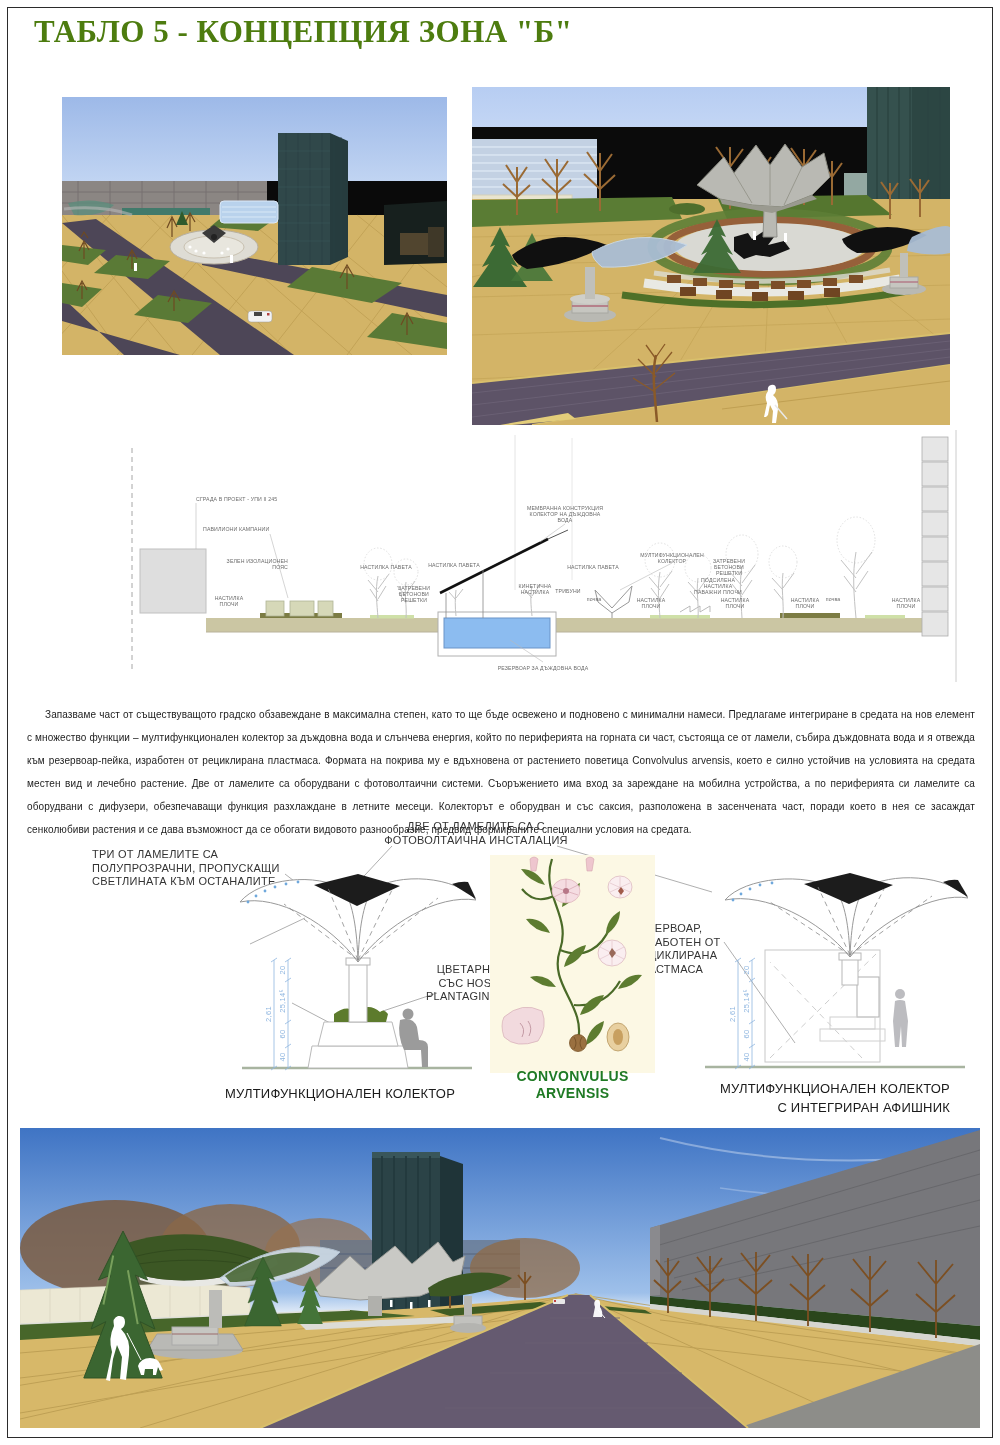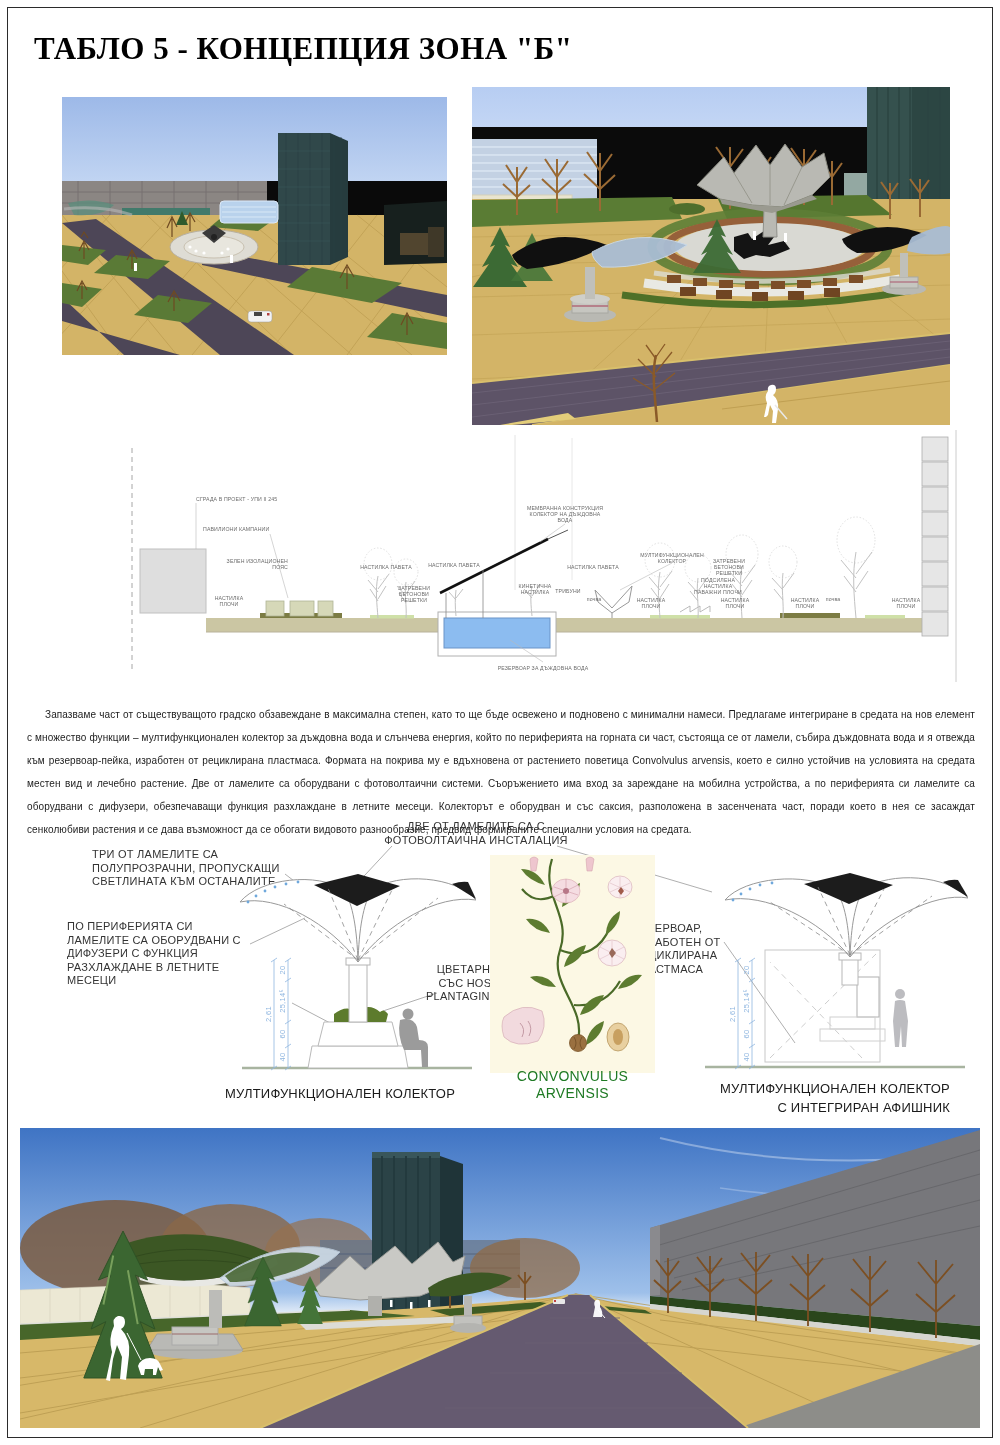--- a/index.html
+++ b/index.html
@@ -1,27 +1,27 @@
 <!DOCTYPE html>
 <html><head>
 <meta charset="utf-8">
 <style>
   html,body{margin:0;padding:0;background:#fff;}
   #board{position:relative;width:1000px;height:1445px;background:#fff;overflow:hidden;
          font-family:"Liberation Sans",sans-serif;}
   .frame{position:absolute;inset:7px;border:1.6px solid #2b2b2b;pointer-events:none;}
   .abs{position:absolute;}
-  #title{position:absolute;left:34px;top:31px;font-family:"Liberation Serif",serif;
-         font-weight:700;font-size:31px;color:#000000;letter-spacing:.5px;}
+  #title{position:absolute;left:34px;top:14px;font-family:"Liberation Serif",serif;
+         font-weight:700;font-size:31px;color:#4d7c0f;letter-spacing:.5px;}
   #para{position:absolute;left:27px;top:703px;width:948px;font-size:10px;line-height:23px;
         color:#1c1c1c;text-align:justify;text-indent:18px;letter-spacing:.1px;}
   .callout{position:absolute;font-size:11px;line-height:13.5px;color:#333;
            white-space:pre-line;letter-spacing:.25px;}
   .cap{position:absolute;font-size:13px;color:#1b1b1b;letter-spacing:.2px;white-space:pre-line;}
-  .cap-green{position:absolute;font-weight:400;font-size:14px;line-height:17px;color:#1f7a24;
+  .cap-green{position:absolute;font-weight:700;font-size:14px;line-height:17px;color:#1f7a24;
              text-align:center;white-space:pre-line;letter-spacing:.3px;}
   svg{display:block;}
   .ann{font-family:"Liberation Sans",sans-serif;font-size:5.2px;fill:#6b6b6b;letter-spacing:.15px;}
   .dim{font-family:"Liberation Sans",sans-serif;font-size:7.5px;fill:#8fb6e0;letter-spacing:.3px;}
   .thin{stroke:#b9b9b9;stroke-width:1;fill:#fff;}
   .dash{stroke:#8f8f8f;stroke-width:.8;stroke-dasharray:5 4;fill:none;}
 </style>
 </head>
 <body>
 
@@ -388,25 +388,20 @@
       <line x1="437" y1="178" x2="383" y2="196"></line>
       <line x1="724" y1="127" x2="795" y2="228"></line>
     </g>
   </svg>
 
   <div class="callout" style="left:345px;top:820px;width:262px;text-align:center;">ДВЕ ОТ ЛАМЕЛИТЕ СА С
 ФОТОВОЛТАИЧНА ИНСТАЛАЦИЯ</div>
   <div class="callout" style="left:92px;top:848px;">ТРИ ОТ ЛАМЕЛИТЕ СА
 ПОЛУПРОЗРАЧНИ, ПРОПУСКАЩИ
 СВЕТЛИНАТА КЪМ ОСТАНАЛИТЕ</div>
-  <div class="callout" style="left:67px;top:920px;">ПО ПЕРИФЕРИЯТА СИ
-ЛАМЕЛИТЕ СА ОБОРУДВАНИ С
-ДИФУЗЕРИ С ФУНКЦИЯ
-РАЗХЛАЖДАНЕ В ЛЕТНИТЕ
-МЕСЕЦИ</div>
   <div class="callout" style="left:420px;top:963px;width:85px;text-align:right;">ЦВЕТАРНИК
 СЪС  HOSTA
 PLANTAGINEA</div>
   <div class="callout" style="left:633px;top:922px;">РЕЗЕРВОАР,
 ИЗРАБОТЕН ОТ
 РЕЦИКЛИРАНА
 ПЛАСТМАСА</div>
 
   <div class="abs" style="left:230px;top:862px;width:250px;height:215px;">
   <svg width="250" height="215" viewBox="0 0 250 215">

